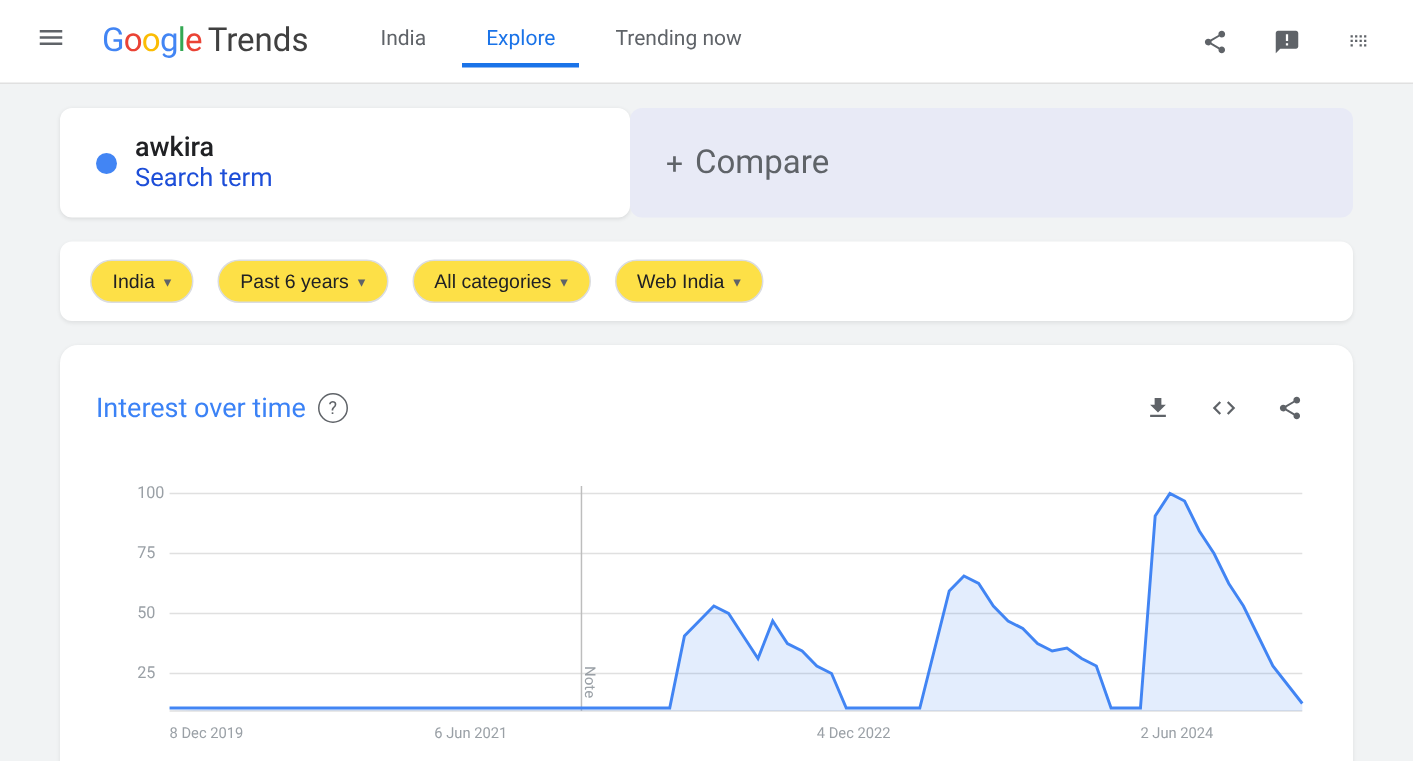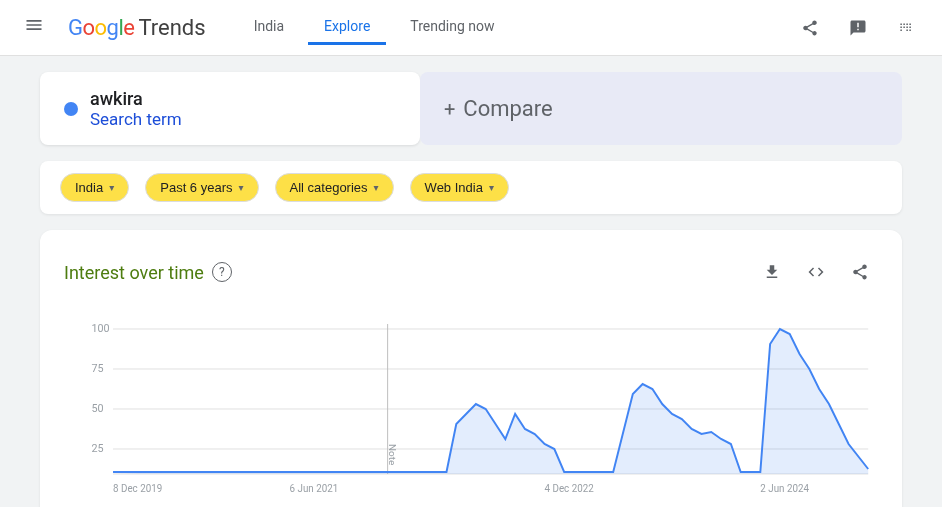--- a/index.html
+++ b/index.html
@@ -189,21 +189,21 @@
       justify-content: space-between;
       margin-bottom: 24px;
     }
     .chart-title-row {
       display: flex;
       align-items: center;
       gap: 8px;
     }
     .chart-title {
       font-size: 18px;
-      color: #4d7c0f;
+      color: #3b82f6;
       font-weight: 400;
     }
     .help-icon {
       width: 20px;
       height: 20px;
       border-radius: 50%;
       border: 1.5px solid #5f6368;
       display: flex;
       align-items: center;
       justify-content: center;

